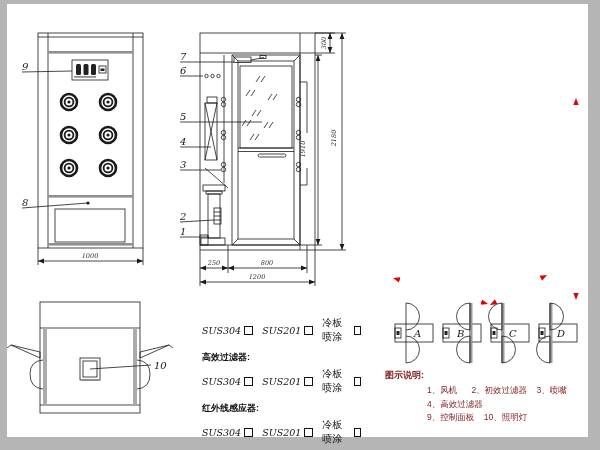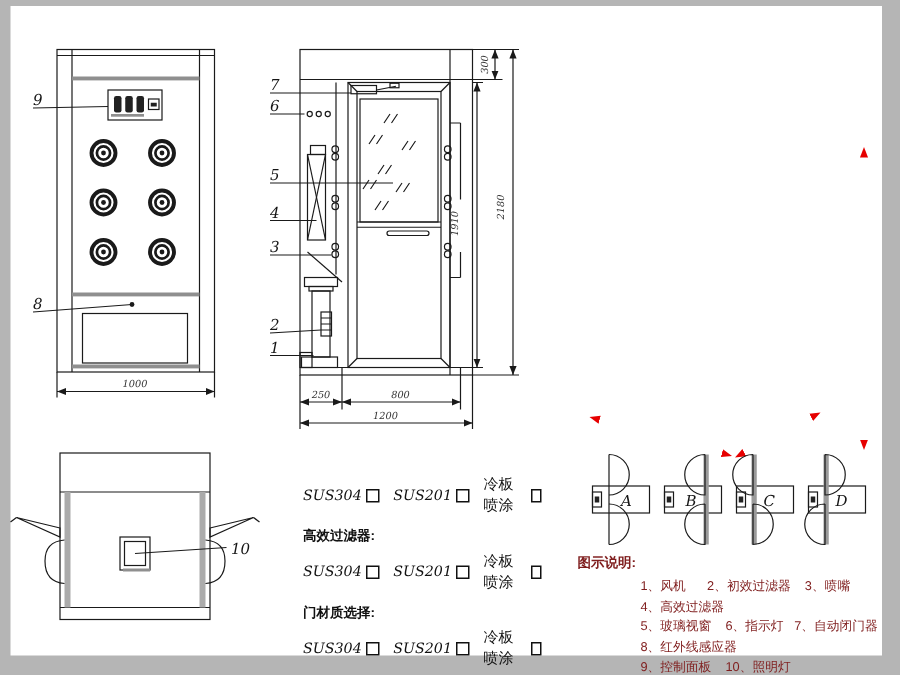--- a/index.html
+++ b/index.html
@@ -399,37 +399,36 @@
             <span class="sus">SUS201</span>
             <span class="cb"></span>
           </span>
         <span class="mat-opt">
             <span class="cn-opt">冷板喷涂</span>
             <span class="cb"></span>
           </span>
       </div>
     </div>
     <div class="mat-group">
-      <div class="mat-title">门材质选择:</div>
+      <div class="mat-title">红外线感应器:</div>
       <div class="mat-row">
         <span class="mat-opt">
             <span class="sus">SUS304</span>
             <span class="cb"></span>
           </span>
         <span class="mat-opt">
             <span class="sus">SUS201</span>
             <span class="cb"></span>
           </span>
         <span class="mat-opt">
             <span class="cn-opt">冷板喷涂</span>
             <span class="cb"></span>
           </span>
       </div>
     </div>
   </div>
 
   <div id="legend" class="abs">
     <div class="lg-title">图示说明:</div>
     <div class="lg-line">1、风机      2、初效过滤器    3、喷嘴     4、高效过滤器</div>
-    <div class="lg-line">5、玻璃视窗    6、指示灯   7、自动闭门器    8、红外线感应器</div>
     <div class="lg-line">9、控制面板    10、照明灯</div>
   </div>
 </div>
 
 </body></html>

